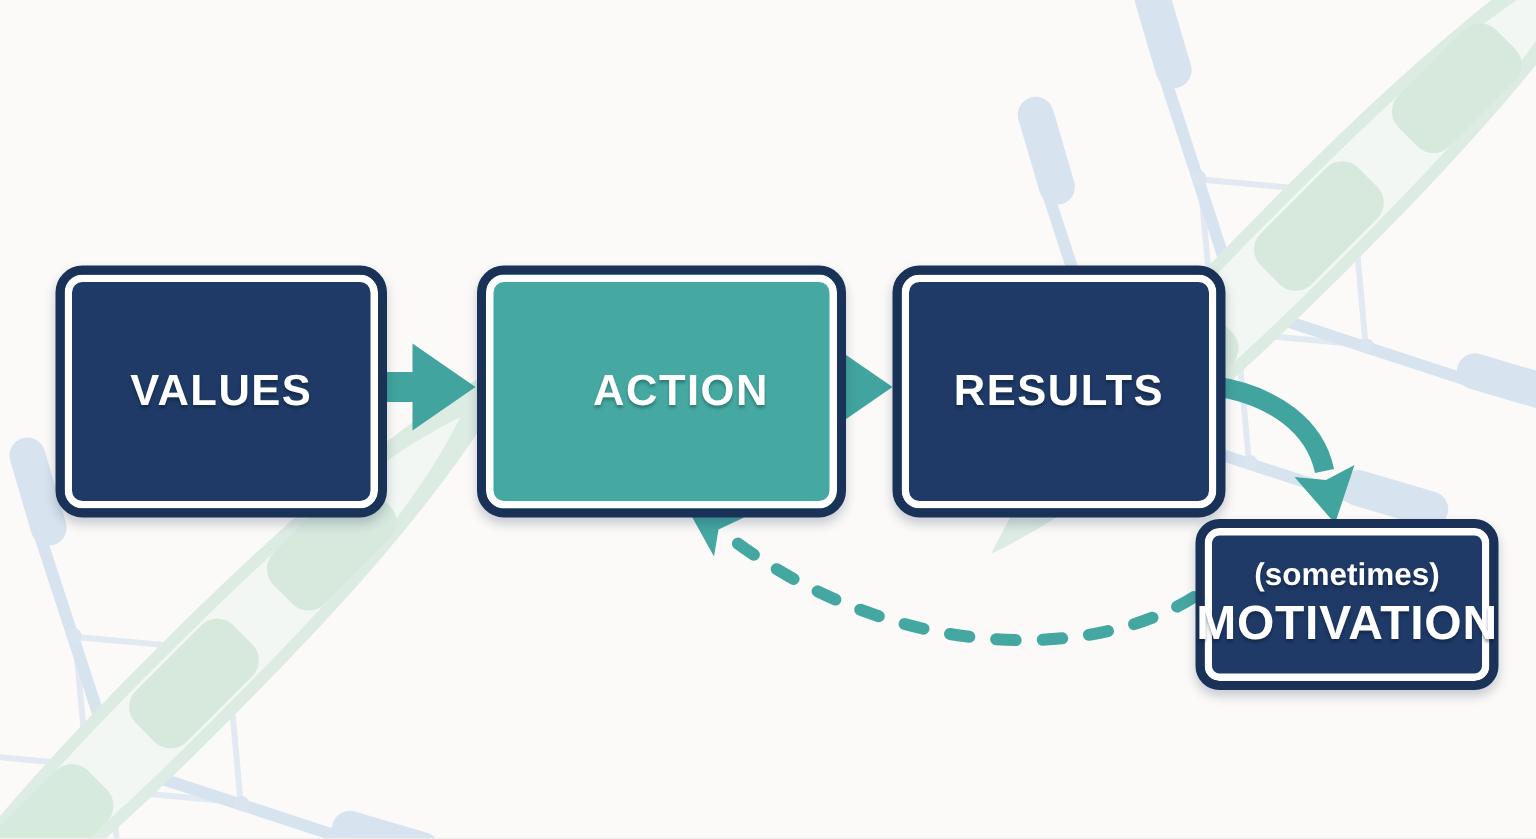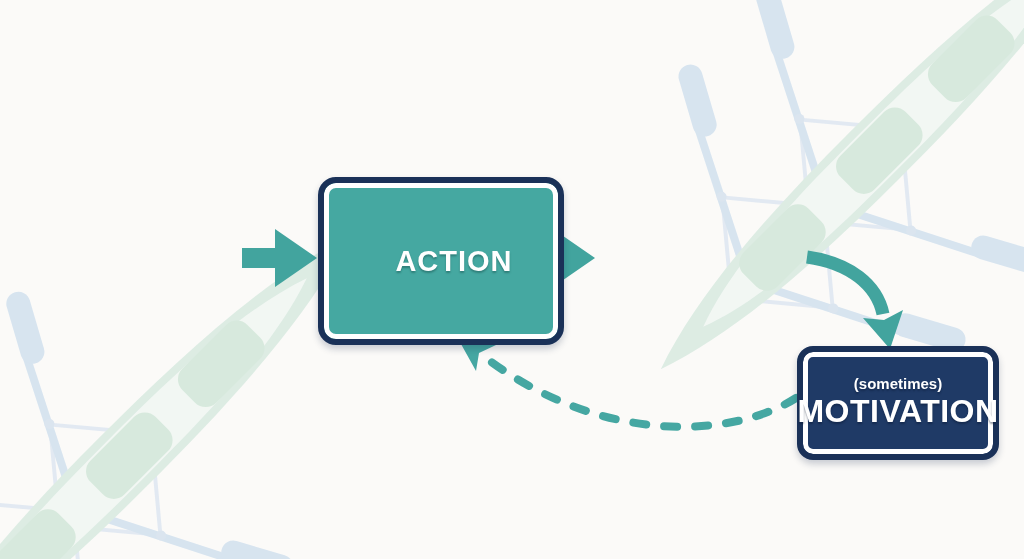--- a/index.html
+++ b/index.html
@@ -23,21 +23,21 @@
   .node--teal{background:#45a8a1;padding-left:26px;}
   .node-label{
     font-size:29px;font-weight:700;letter-spacing:1px;
     text-shadow:0 2px 2px rgba(8,20,45,.4);
   }
   .node--teal .node-label{text-shadow:0 2px 2px rgba(16,66,62,.4);}
   #node-values{left:37px;top:177px;width:209px;height:156px;}
   #node-action{left:318px;top:177px;width:208px;height:156px;}
   #node-results{left:595px;top:177px;width:210px;height:156px;}
   #node-motivation{left:797px;top:346px;width:190px;height:102px;border-radius:16px;}
-  .motivation-top{font-size:15px;font-weight:600;line-height:1.15;text-shadow:0 2px 2px rgba(8,20,45,.4);}
+  .motivation-top{font-size:21px;font-weight:600;line-height:1.15;text-shadow:0 2px 2px rgba(8,20,45,.4);}
   .motivation-main{font-size:32px;font-weight:800;letter-spacing:.5px;line-height:1.2;text-shadow:0 2px 2px rgba(8,20,45,.4);}
   .arrow-svg{position:absolute;overflow:visible;}
   #arrow-values-action{left:242px;top:227px;}
   #arrow-action-results{left:520px;top:227px;}
   #arrow-results-motivation{left:802px;top:248px;}
   #arrow-motivation-action{left:438px;top:326px;}
 </style>
 </head>
 <body>
 
@@ -87,24 +87,30 @@
   <svg id="arrow-results-motivation" class="arrow-svg" width="112" height="110" viewBox="0 0 112 110">
     <path d="M 5 9 C 48 15 75 37 81 66" fill="none" stroke-width="13" stroke="#42a49e"></path>
     <polygon points="88,101 101,62 82,72 61,70" fill="#42a49e"></polygon>
   </svg>
 
   <svg id="arrow-motivation-action" class="arrow-svg" width="366" height="120" viewBox="0 0 366 120">
     <path d="M 358 72 C 295 112 165 120 48 32" fill="none" stroke-width="8" stroke-dasharray="13 18" stroke-linecap="round" stroke="#45a7a2"></path>
     <polygon points="18,9 58,19 41,27 38,45" fill="#45a7a2"></polygon>
   </svg>
 
+  <div class="node node--navy" id="node-values">
+    <span class="node-label">VALUES</span>
+  </div>
 
   <div class="node node--teal" id="node-action">
     <span class="node-label">ACTION</span>
   </div>
 
+  <div class="node node--navy" id="node-results">
+    <span class="node-label">RESULTS</span>
+  </div>
 
   <div class="node node--navy" id="node-motivation">
     <span class="motivation-top">(sometimes)</span>
     <span class="motivation-main">MOTIVATION</span>
   </div>
 
 </div>
 
 </body></html>

